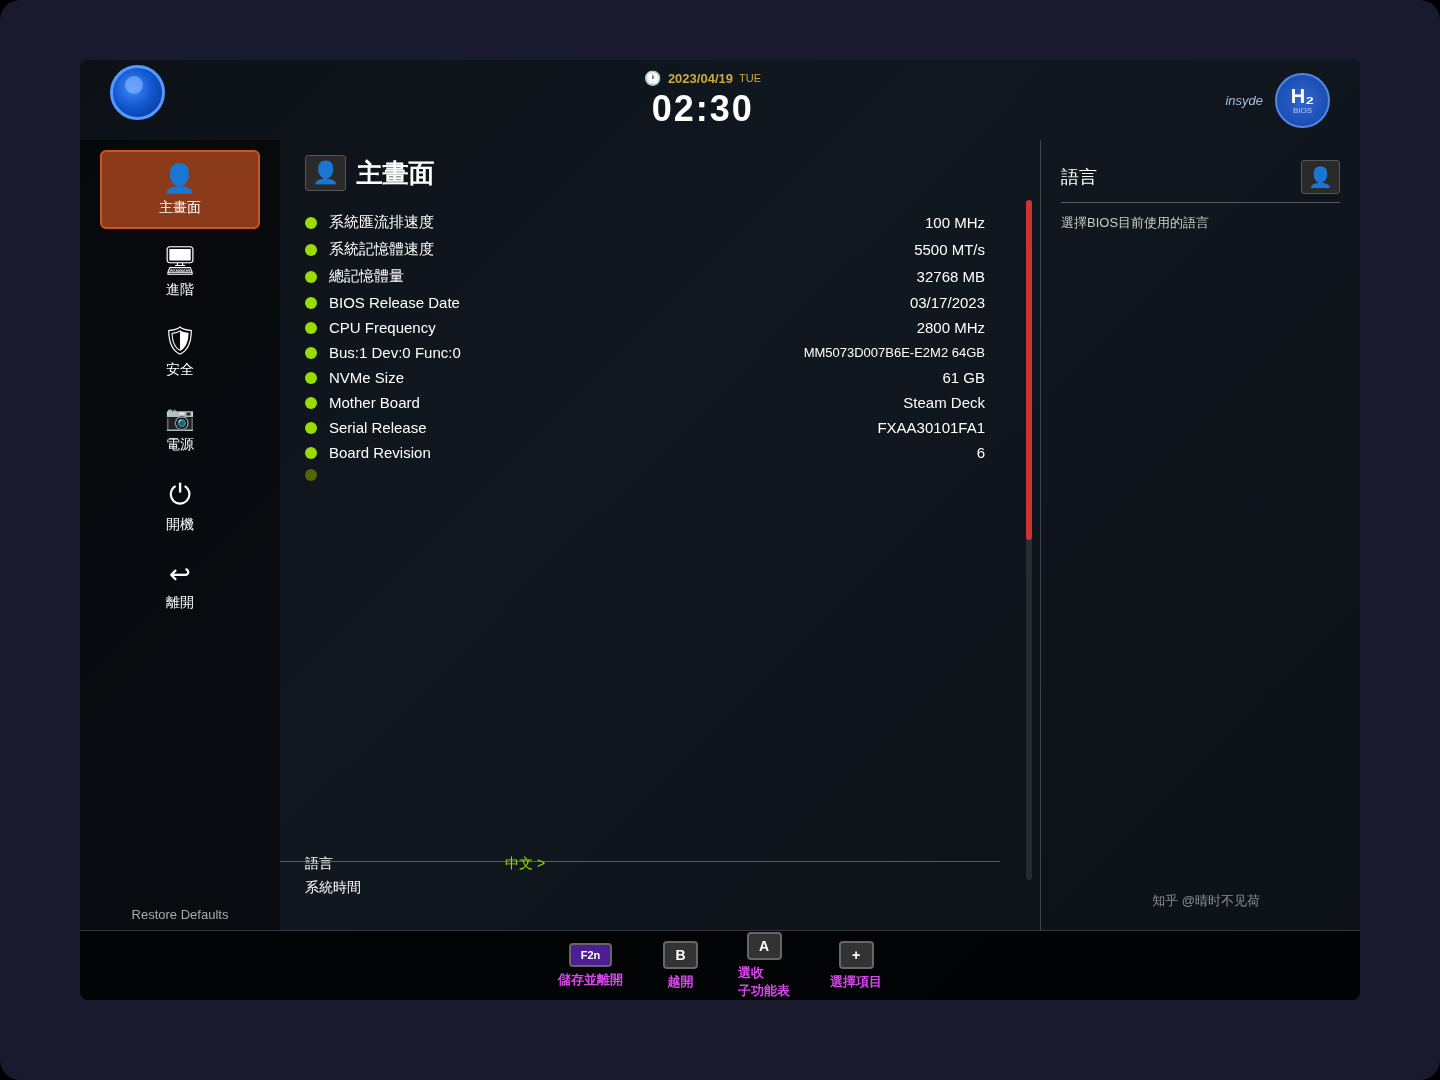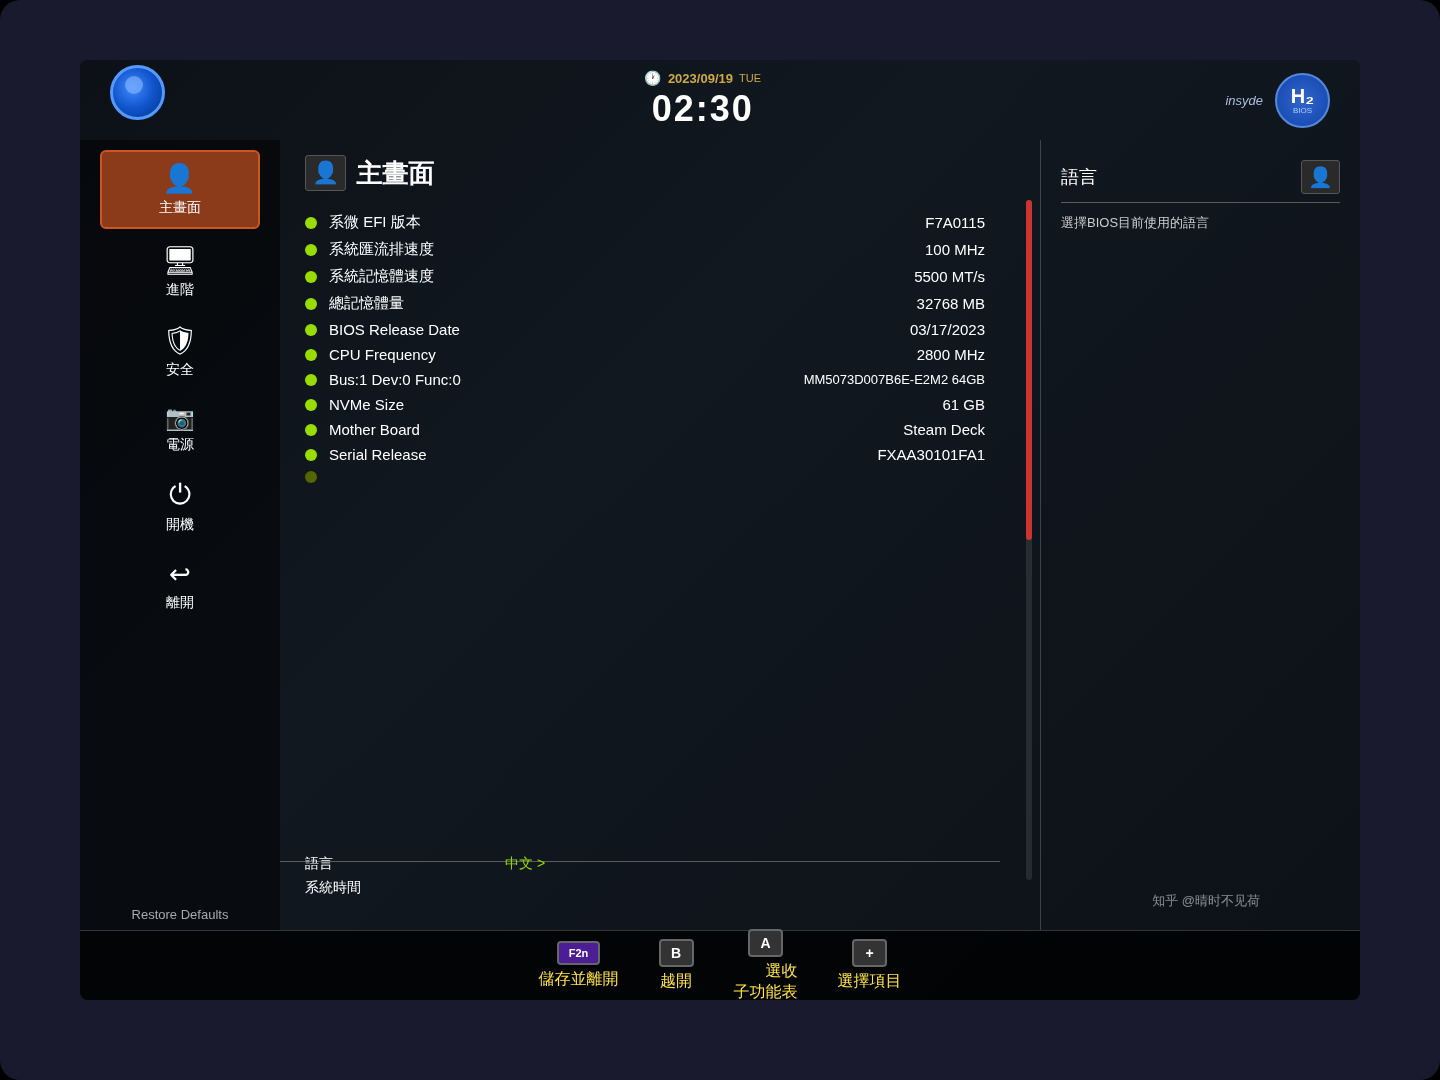--- a/index.html
+++ b/index.html
@@ -382,23 +382,24 @@
       min-width: 35px;
       text-align: center;
     }
 
     .btn-key.fn {
       font-size: 11px;
       background: #4c1d95;
     }
 
     .btn-label {
-      color: #fde047;
-      font-size: 16px;
+      color: #d946ef;
+      font-size: 13px;
       text-align: center;
+      font-weight: bold;
     }
 
     
     .watermark {
       position: absolute;
       bottom: 90px;
       right: 100px;
       color: rgba(255,255,255,0.5);
       font-size: 13px;
       z-index: 30;
@@ -414,21 +415,21 @@
 
     <div class="top-bar">
 
       <div class="logo-left">
         <div class="logo-circle"></div>
       </div>
 
       <div class="clock-center">
         <div class="clock-date-row">
           <span class="clock-icon">🕐</span>
-          <span class="clock-date">2023/09/19</span>
+          <span class="clock-date">2023/04/19</span>
           <span class="clock-day">TUE</span>
         </div>
         <div class="clock-time">02:30</div>
       </div>
 
       <div class="logo-right">
         <div style="display:flex;align-items:center;gap:12px;">
           <div style="color:#aabbdd;font-size:13px;font-style:italic;">insyde</div>
           <div class="h2o-badge">
             <div class="h2o-h">H₂</div>
@@ -472,25 +473,20 @@
       <div class="info-panel">
 
         <div class="page-title">
           <span class="page-title-icon">👤</span>
           <span class="page-title-text">主畫面</span>
         </div>
 
         <div>
           <div class="info-row">
             <div class="info-bullet"></div>
-            <span class="info-label">系微 EFI 版本</span>
-            <span class="info-value">F7A0115</span>
-          </div>
-          <div class="info-row">
-            <div class="info-bullet"></div>
             <span class="info-label">系統匯流排速度</span>
             <span class="info-value">100 MHz</span>
           </div>
           <div class="info-row">
             <div class="info-bullet"></div>
             <span class="info-label">系統記憶體速度</span>
             <span class="info-value">5500 MT/s</span>
           </div>
           <div class="info-row">
             <div class="info-bullet"></div>
@@ -519,20 +515,25 @@
           </div>
           <div class="info-row">
             <div class="info-bullet"></div>
             <span class="info-label">Mother Board</span>
             <span class="info-value">Steam Deck</span>
           </div>
           <div class="info-row">
             <div class="info-bullet"></div>
             <span class="info-label">Serial Release</span>
             <span class="info-value">FXAA30101FA1</span>
+          </div>
+          <div class="info-row">
+            <div class="info-bullet"></div>
+            <span class="info-label">Board Revision</span>
+            <span class="info-value">6</span>
           </div>
           <div class="info-row">
             <div class="info-bullet dim"></div>
           </div>
         </div>
 
         <div class="scrollbar-track">
           <div class="scrollbar-thumb"></div>
         </div>
 
@@ -564,21 +565,21 @@
       <div class="bottom-btn">
         <div class="btn-key fn">F2n</div>
         <div class="btn-label">儲存並離開</div>
       </div>
       <div class="bottom-btn">
         <div class="btn-key">B</div>
         <div class="btn-label">越開</div>
       </div>
       <div class="bottom-btn">
         <div class="btn-key">A</div>
-        <div class="btn-label" style="text-align:right;">選收<br>子功能表</div>
+        <div class="btn-label" style="text-align:left;">選收<br>子功能表</div>
       </div>
       <div class="bottom-btn">
         <div class="btn-key">+</div>
         <div class="btn-label">選擇項目</div>
       </div>
     </div>
 
     <div class="watermark">知乎 @晴时不见荷</div>
 
   </div>

